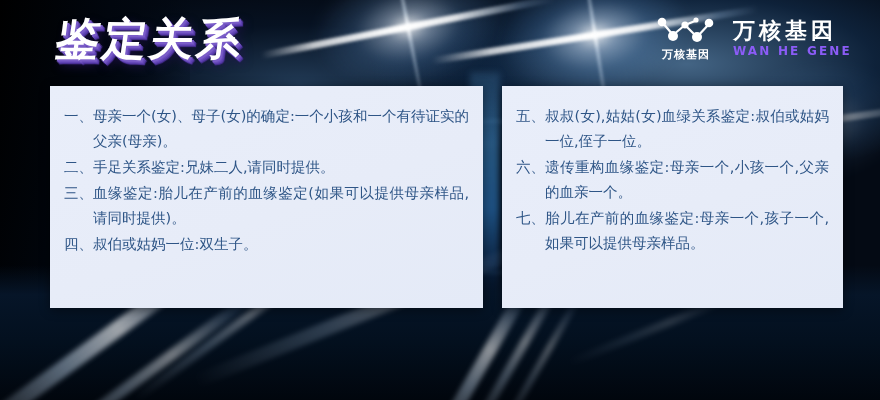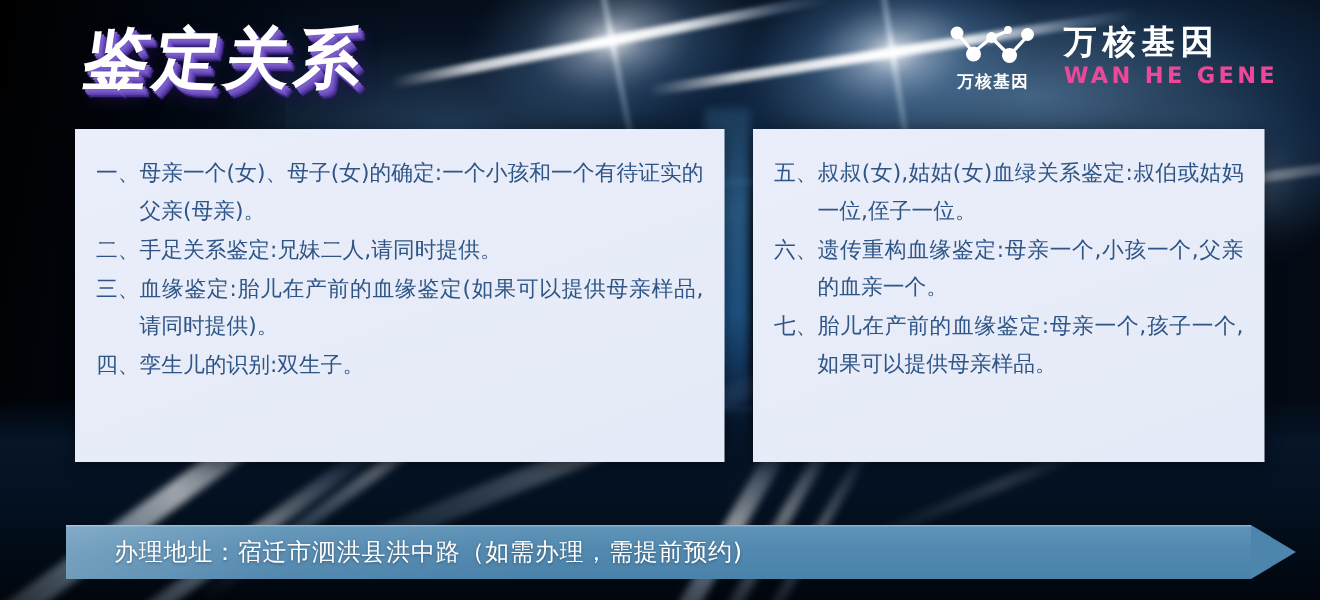--- a/index.html
+++ b/index.html
@@ -164,23 +164,23 @@
     gap: 3px;
   }
   .brand-cn {
     font-size: 22px;
     font-weight: 700;
     color: #ffffff;
     letter-spacing: 4px;
     line-height: 1;
   }
   .brand-en {
-    font-size: 15px;
+    font-size: 12px;
     font-weight: 700;
-    color: #ec4899;
+    color: #8b5cf6;
     letter-spacing: 2.2px;
     line-height: 1;
   }
 
   
   .panel {
     position: absolute;
     top: 86px;
     height: 222px;
     background: linear-gradient(160deg, #e9eefa 0%, #e7ecf8 55%, #e4eaf7 100%);
@@ -332,39 +332,33 @@
     <div class="item">
       <span class="item-num">二、</span>
       <span class="item-text">手足关系鉴定:兄妹二人,请同时提供。</span>
     </div>
     <div class="item">
       <span class="item-num">三、</span>
       <span class="item-text">血缘鉴定:胎儿在产前的血缘鉴定(如果可以提供母亲样品,请同时提供)。</span>
     </div>
     <div class="item">
       <span class="item-num">四、</span>
-      <span class="item-text">孪生儿的识别:双生子。</span>
+      <span class="item-text">叔伯或姑妈一位:双生子。</span>
     </div>
   </div>
 
   <div class="panel panel-right">
     <div class="item">
       <span class="item-num">五、</span>
       <span class="item-text">叔叔(女),姑姑(女)血绿关系鉴定:叔伯或姑妈一位,侄子一位。</span>
     </div>
     <div class="item">
       <span class="item-num">六、</span>
       <span class="item-text">遗传重构血缘鉴定:母亲一个,小孩一个,父亲的血亲一个。</span>
     </div>
     <div class="item">
       <span class="item-num">七、</span>
       <span class="item-text">胎儿在产前的血缘鉴定:母亲一个,孩子一个,如果可以提供母亲样品。</span>
     </div>
   </div>
 
-  <div class="footer">
-    <div class="footer-body"></div>
-    <div class="footer-tip"></div>
-    <div class="footer-sheen"></div>
-    <div class="footer-text">办理地址：宿迁市泗洪县洪中路（如需办理，需提前预约)</div>
-  </div>
 
 </div>
 
 </body></html>

